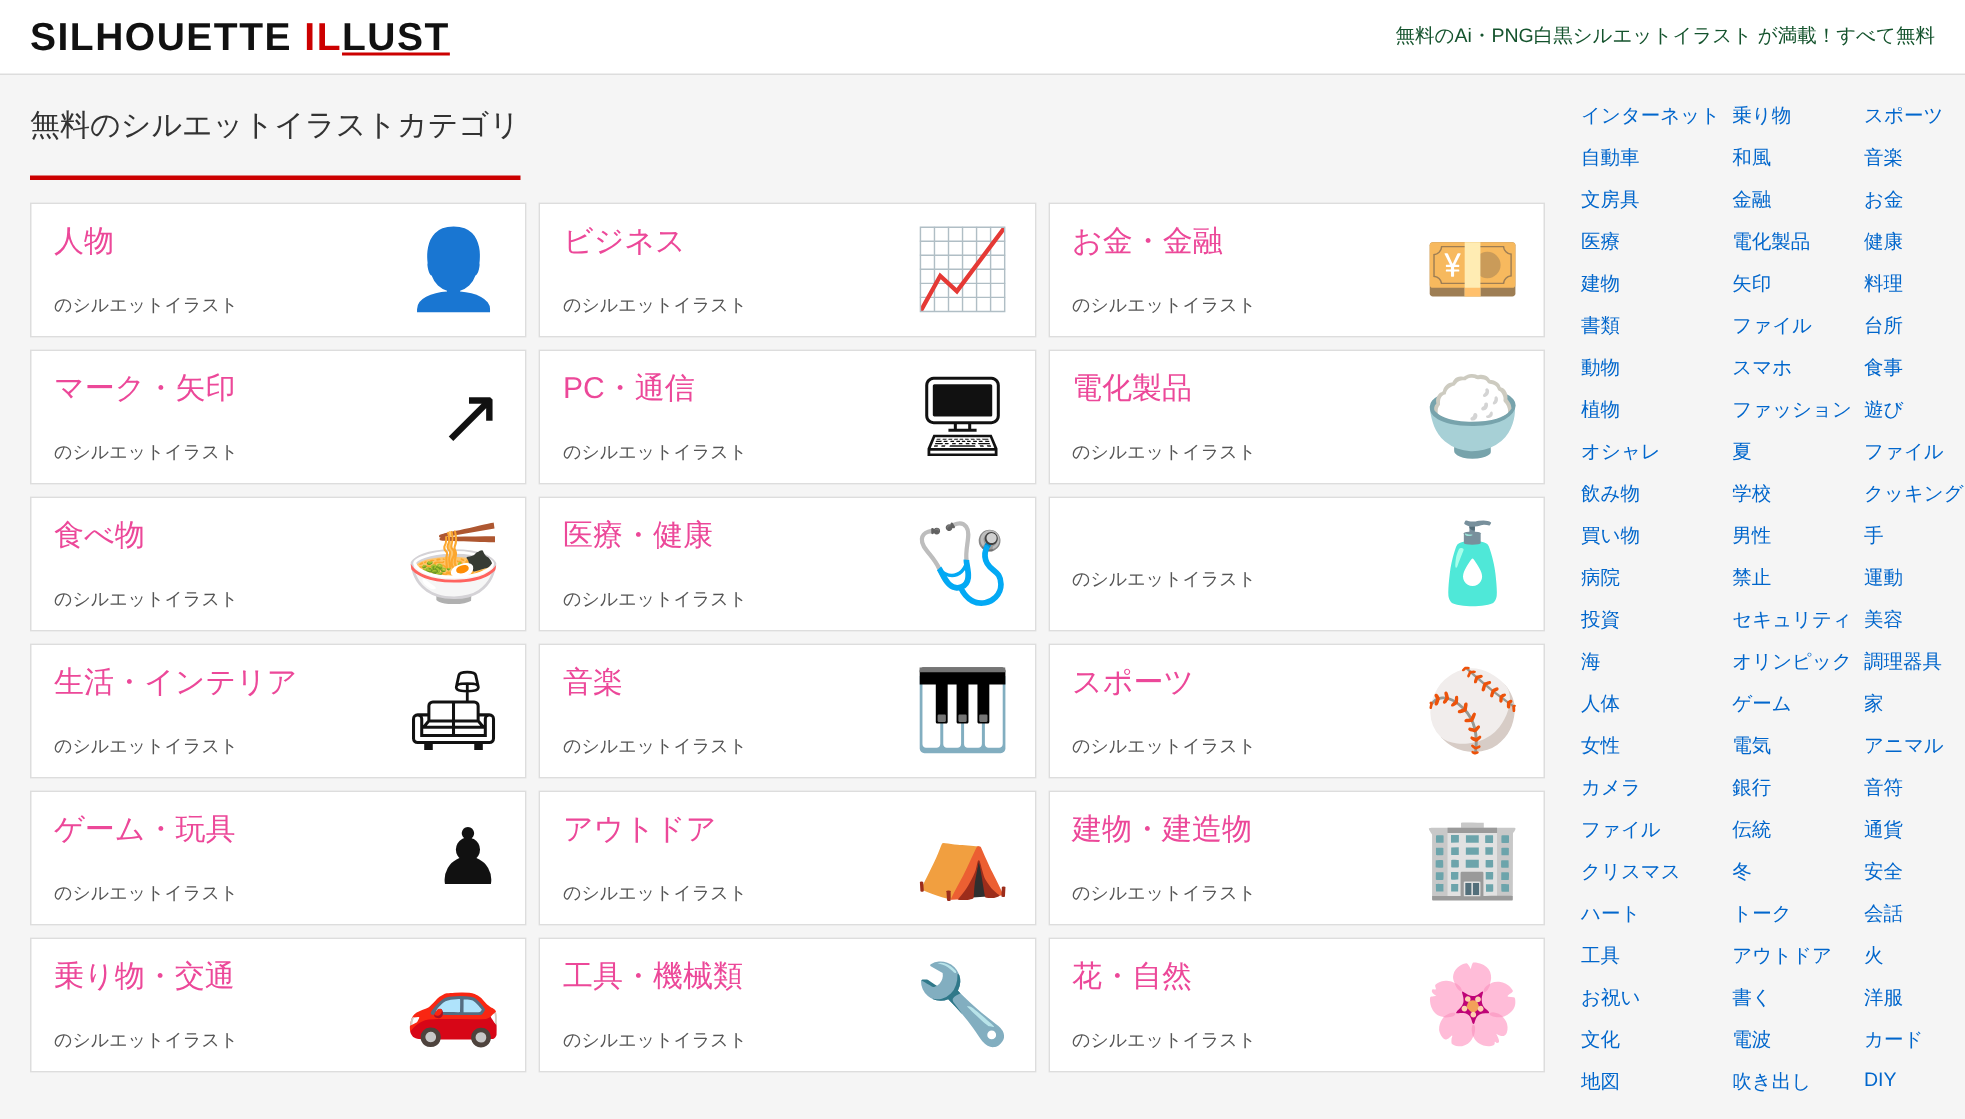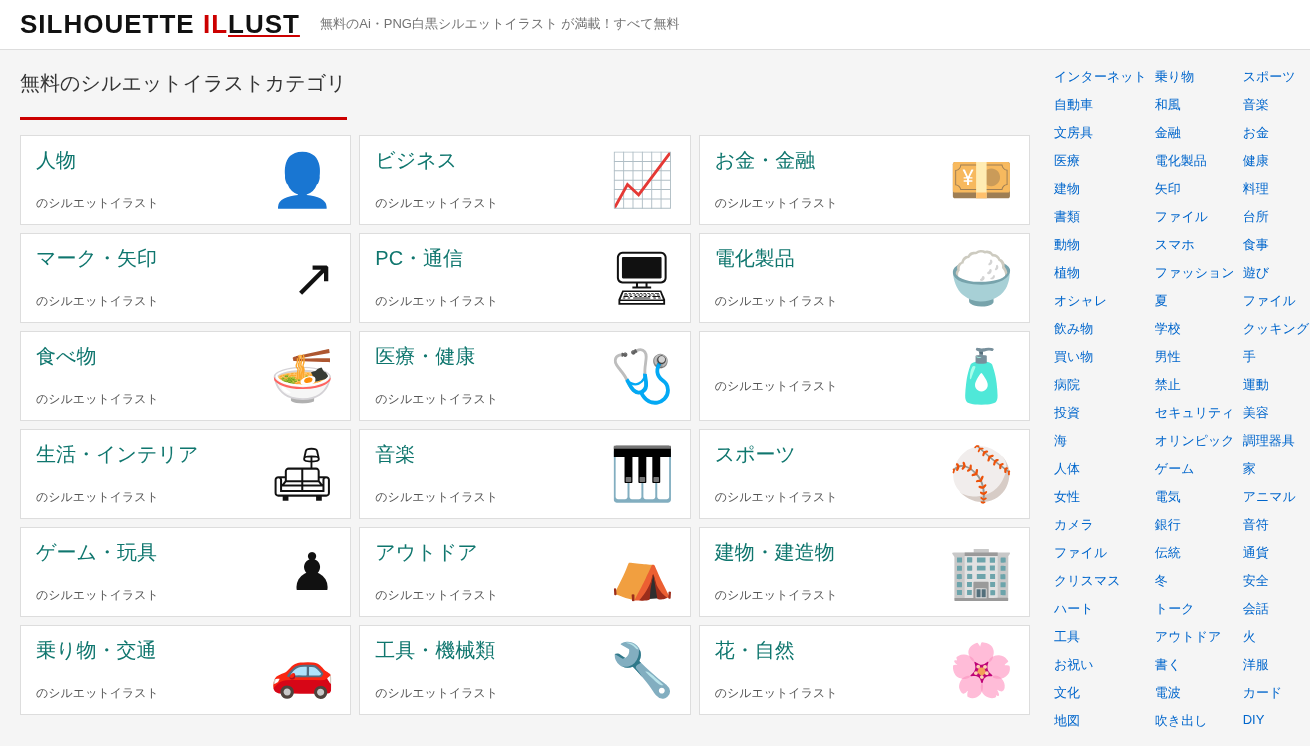--- a/index.html
+++ b/index.html
@@ -1,41 +1,41 @@
 <!DOCTYPE html>
 <html><head>
   <meta charset="utf-8">
   <style>
     * { margin: 0; padding: 0; box-sizing: border-box; }
     body { font-family: 'Hiragino Sans', 'Meiryo', 'MS Gothic', sans-serif; background: #f5f5f5; font-size: 14px; color: #333; }
 
     
-    #header { background: #fff; padding: 10px 20px; display: flex; align-items: center; justify-content: flex-start; border-bottom: 1px solid #ddd; }
+    #header { background: #fff; padding: 10px 20px; display: flex; align-items: center; justify-content: space-between; border-bottom: 1px solid #ddd; }
     #logo-area { display: flex; flex-direction: column; }
     #logo-title { font-size: 26px; font-weight: 900; letter-spacing: 1px; color: #111; line-height: 1.1; }
     #logo-sub { font-size: 11px; color: #555; margin-top: 2px; }
     #header-right { display: flex; flex-direction: column; align-items: flex-end; gap: 6px; }
-    #header-tagline { font-size: 13px; color: #737373; margin-left: 20px; }
+    #header-tagline { font-size: 13px; color: #14532d; margin-left: 20px; }
     #search-bar { display: flex; align-items: center; border: 1px solid #aaa; background: #fff; }
     #search-input { width: 340px; padding: 7px 10px; font-size: 13px; border: none; outline: none; color: #888; }
     #search-btn { background: #c00; border: none; padding: 7px 12px; cursor: pointer; display: flex; align-items: center; justify-content: center; }
     #search-btn svg { width: 18px; height: 18px; fill: #fff; }
 
     
     #main { display: flex; padding: 0; }
 
     
     #content { flex: 1; padding: 20px 20px 20px 20px; }
     #category-title { font-size: 20px; color: #333; margin-bottom: 15px; border-bottom: 3px solid #c00; padding-bottom: 20px; display: inline-block; }
 
     
     #category-grid { display: grid; grid-template-columns: repeat(3, 1fr); gap: 8px; }
     .cat-card { background: #fff; border: 1px solid #ddd; display: flex; align-items: center; justify-content: space-between; padding: 10px 15px; cursor: pointer; min-height: 90px; }
     .cat-text { display: flex; flex-direction: column; }
-    .cat-name { font-size: 20px; color: #0f766e; font-weight: normal; }
+    .cat-name { font-size: 20px; color: #ec4899; font-weight: normal; }
     .cat-sub { font-size: 12px; color: #555; margin-top: 21px; }
     .cat-icon { font-size: 52px; color: #111; line-height: 1; }
 
     
     #sidebar { width: 260px; padding: 15px 15px 15px 0; }
     #sidebar-links { display: grid; grid-template-columns: repeat(3, 1fr); gap: 4px 0; }
     .sidebar-link { color: #06c; font-size: 13px; text-decoration: none; padding: 3px 4px; cursor: pointer; white-space: nowrap; }
   </style>
 </head>
 <body>

